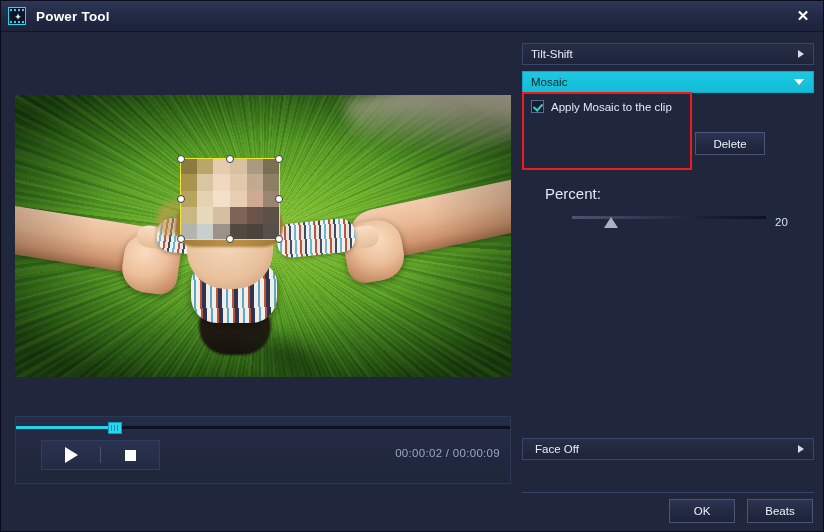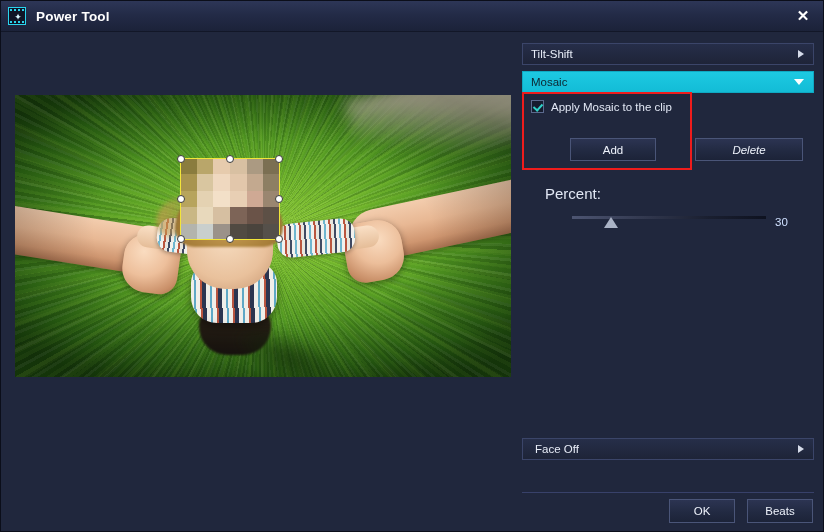--- a/index.html
+++ b/index.html
@@ -471,23 +471,22 @@
     justify-content: center;
     cursor: pointer;
   }
   .btn-add {
     position: absolute;
     left: 48px; top: 95px;
     width: 86px;
   }
   .btn-delete {
     position: absolute;
-    left: 173px; top: 95px;
-    width: 108px;
-    font-style: italic;
+    left: 173px; top: 89px;
+    width: 70px;
   }
 
   .percent-label {
     position: absolute;
     left: 23px; top: 142px;
     color: #e2e8f5;
     font-size: 15px;
   }
   .slider-track {
     position: absolute;
@@ -608,47 +607,64 @@
         <span class="handle h-ne"></span>
         <span class="handle h-w"></span>
         <span class="handle h-e"></span>
         <span class="handle h-sw"></span>
         <span class="handle h-s"></span>
         <span class="handle h-se"></span>
       </div>
     </div>
   </div>
 
+  <div class="transport">
+    <div class="track">
+      <div class="track-fill" style="width: 98.8px;"></div>
+    </div>
+    <div class="scrubber" style="left: 91.8px;"></div>
+
+    <div class="btnbar">
+      <div class="tbtn">
+        <span class="ico-play"></span>
+      </div>
+      <div class="tbtn-sep"></div>
+      <div class="tbtn">
+        <span class="ico-stop"></span>
+      </div>
+    </div>
+
+    <div class="timecode">00:00:02 / 00:00:09</div>
+  </div>
 
   <div class="rail">
 
     <div class="accordion">
       <span>Tilt-Shift</span>
       <span class="caret"></span>
     </div>
 
     <div class="accordion selected" style="margin-top:6px;">
       <span>Mosaic</span>
       <span class="caret"></span>
     </div>
 
     <div class="highlight-box"></div>
 
     <div class="check-row">
       <span class="checkbox"></span>
       <span class="check-label">Apply Mosaic to the clip</span>
     </div>
 
-    <div class="btn btn-add">Add</div>
     <div class="btn btn-delete">Delete</div>
 
     <div class="percent-label">Percent:</div>
     <div class="slider-track"></div>
     <div class="slider-thumb" style="left: 81.8px;"></div>
-    <div class="slider-value">30</div>
+    <div class="slider-value">20</div>
   </div>
 
   <div class="rail-bottom">
     <div class="accordion">
       <span>Face Off</span>
       <span class="caret"></span>
     </div>
   </div>
 
   <div class="footer-sep"></div>

